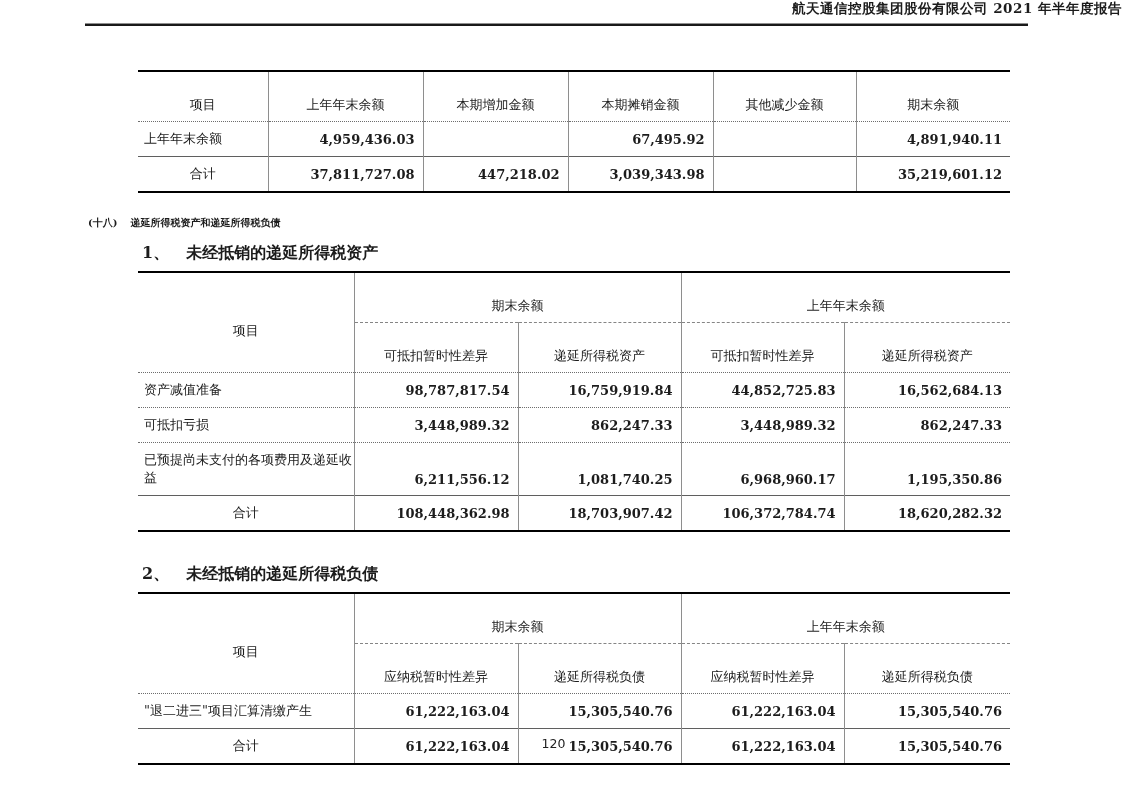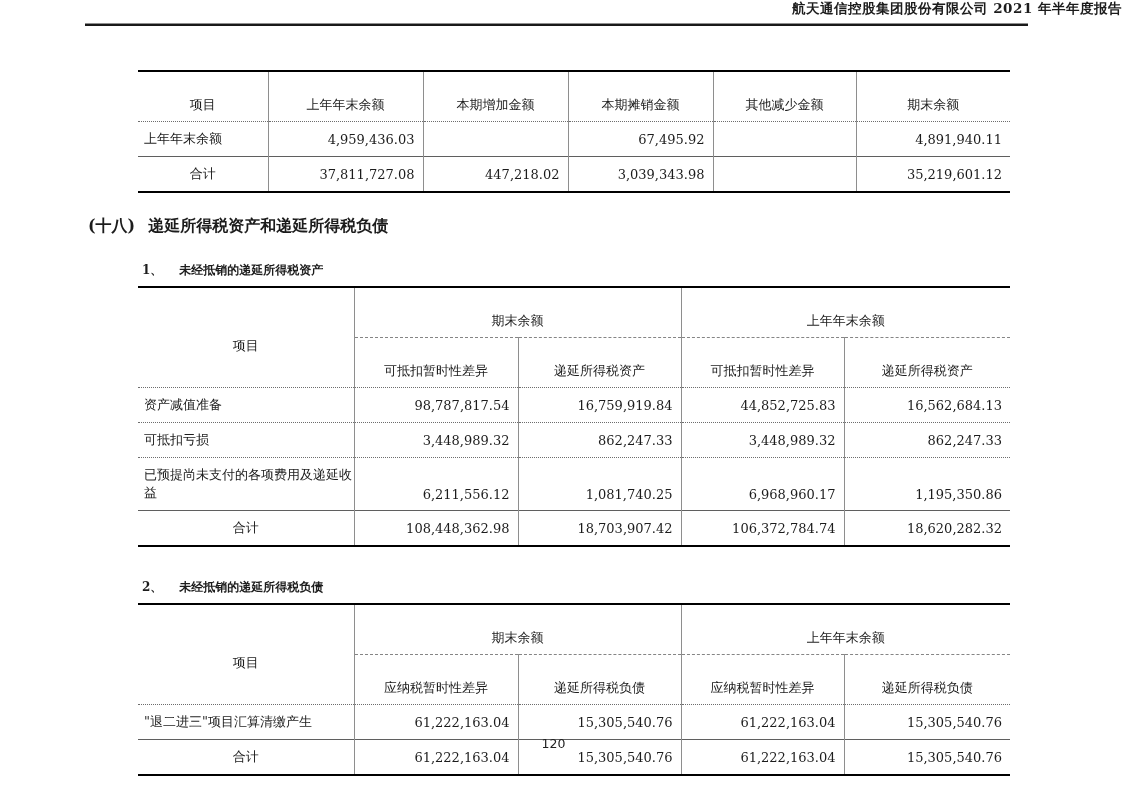--- a/index.html
+++ b/index.html
@@ -23,34 +23,34 @@
     margin-left:138px; width:872px;
     border-top:2px solid #000; border-bottom:2px solid #000;
     font-size:13px;
   }
   .tbl th { font-weight:normal; }
   .tbl th, .tbl td { padding:8px 8px; overflow:hidden; white-space:normal; }
   .tbl thead th { padding-top:24px; padding-bottom:7px; }
   .tbl .num    { text-align:right; }
   .tbl .label  { text-align:left; padding-left:6px; }
   .tbl .center { text-align:center; }
-  .bl { border-left:1px solid #8e8e8e; }            
+  .bl { border-left:1px solid #8e8e8e;font-weight:bold; }            
   .hb { border-bottom:1px dotted #6d6d6d; }         
   .gb { border-bottom:1px dashed #858585; }         
   .tbl tbody tr.sep td   { border-top:1px dotted #6d6d6d; }
   .tbl tbody tr.total td { border-top:1px solid  #5f5f5f; }
   .tbl tr.tall .label { vertical-align:top; padding-right:0;margin-left:20px; }
   .tbl tr.tall .num   { vertical-align:bottom;padding-left:18px; }
   
   .section-heading {
-    margin:23px 0 0 88px; font-size:16px; font-weight:bold;
+    margin:23px 0 0 88px; font-size:10px; font-weight:bold;
   }
   .section-heading .sec-no { margin-right:13px; }
   .sub-heading {
-    margin:25px 0 7px 142px; font-size:12px; font-weight:bold;
+    margin:13px 0 7px 142px; font-size:16px; font-weight:bold;
   }
   .sub-heading .sub-no { margin-right:17px; }
   .sub-heading.second { margin-top:32px; }
   
   .page-number {
     position:absolute; left:0; right:15px; bottom:42px;
     text-align:center; font-size:12.5px;
     font-family:"DejaVu Sans","Liberation Sans",sans-serif; color:#222;
   }
   .t1-top-space { height:44px; }

